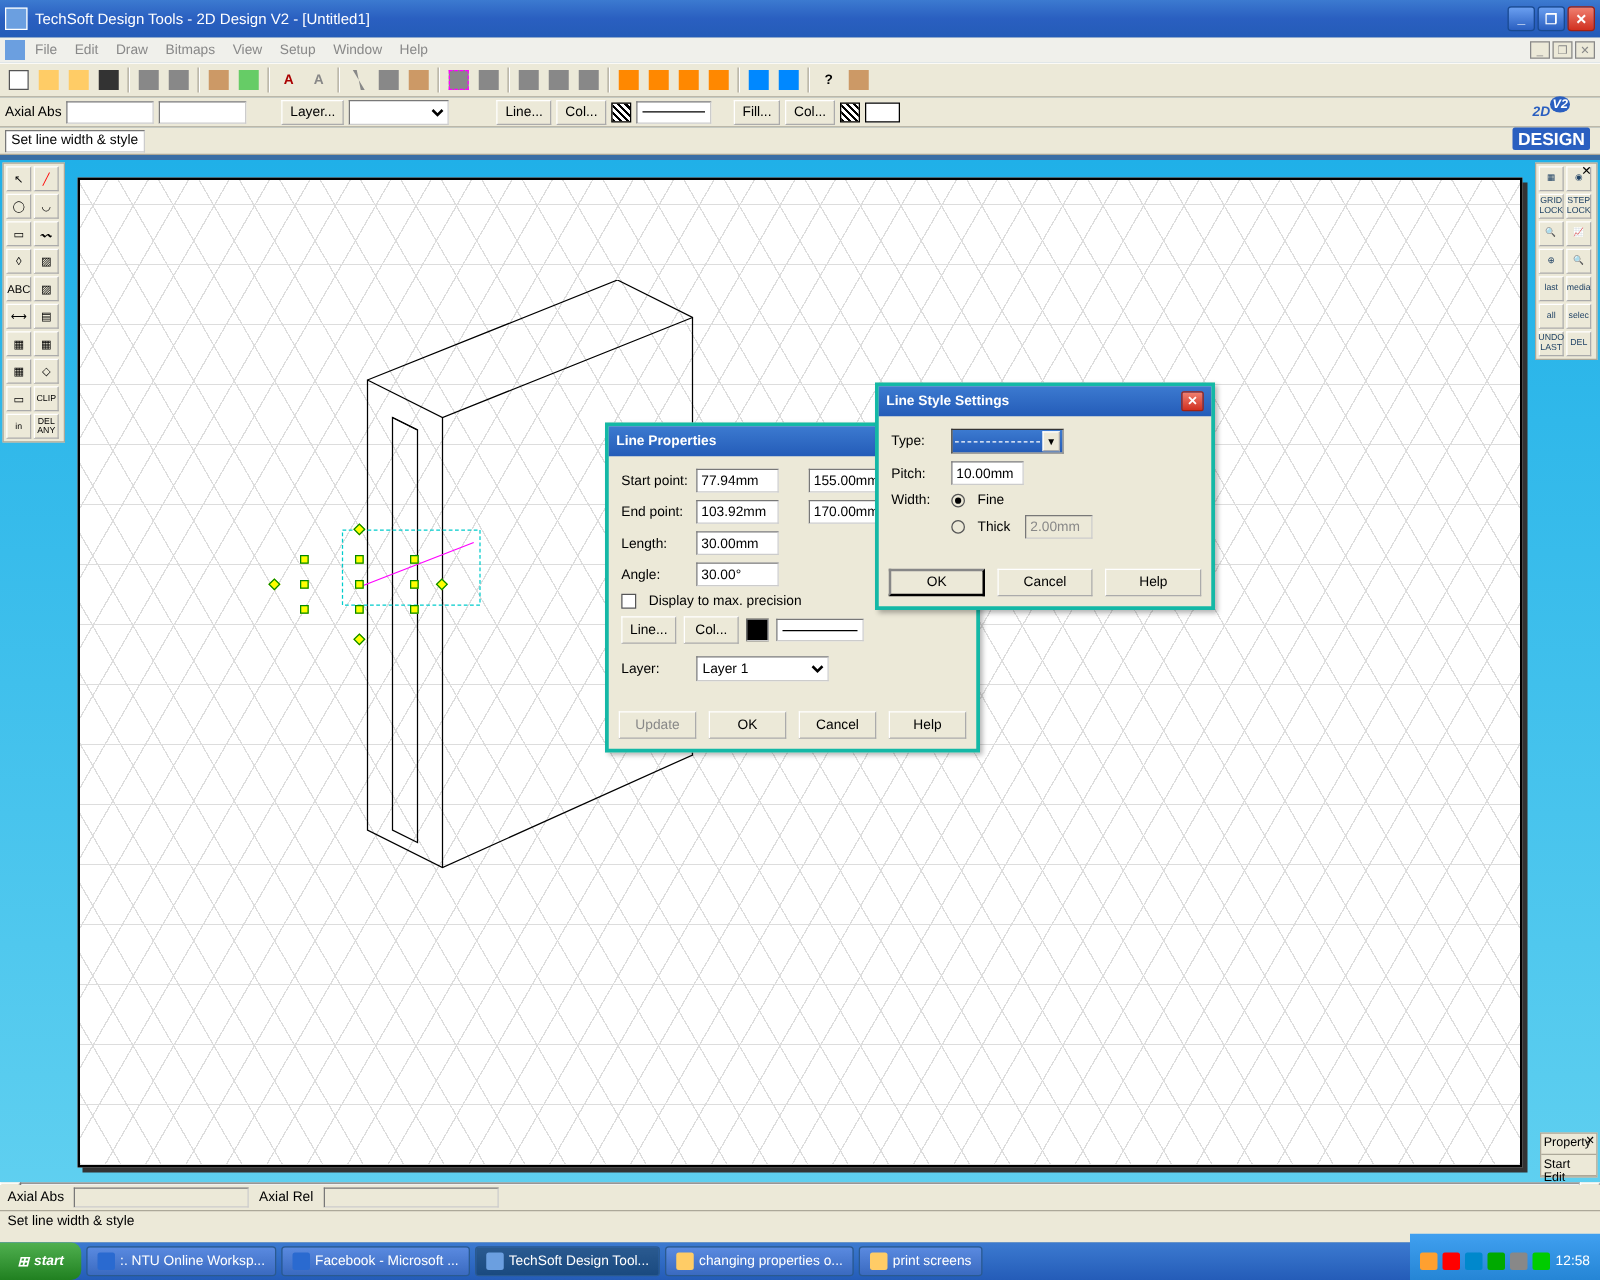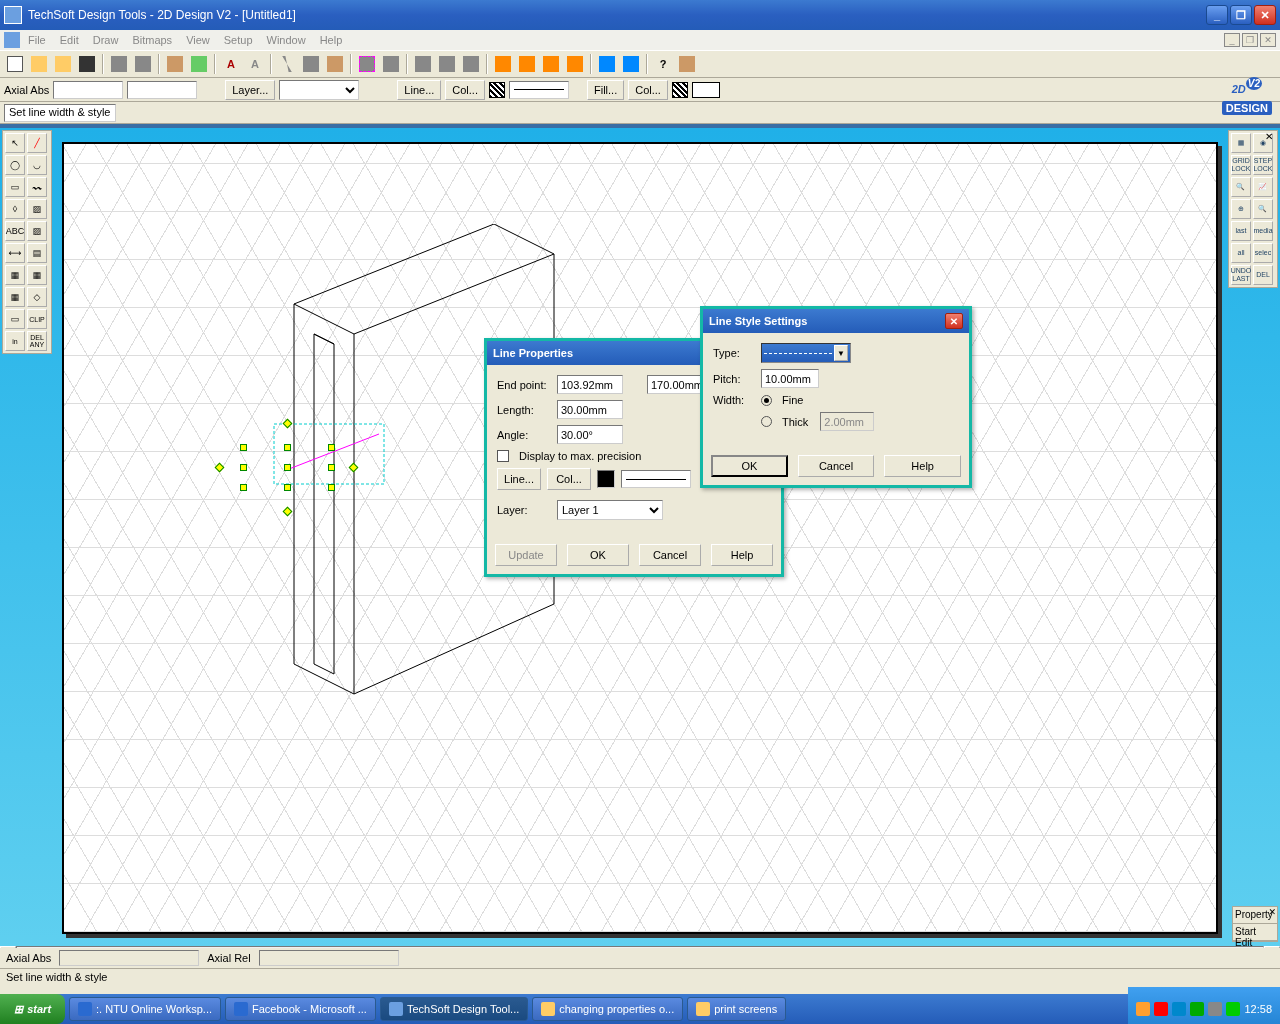--- a/index.html
+++ b/index.html
@@ -239,21 +239,21 @@
   <div class="prop-swatch" style="background:repeating-linear-gradient(45deg,#000,#000 2px,#fff 2px,#fff 4px);"></div>
   <div class="prop-swatch" style="background:#fff; width:28px;"></div>
 </div>
 
 <div class="statusbar1">
   <div class="statusbox">Set line width &amp; style</div>
 </div>
 
 <div style="position:absolute; right:8px; top:72px; text-align:center; z-index:3;">
   <div style="color:#2a5fc0; font-weight:bold; font-size:28px; font-style:italic; line-height:24px;"><span>2D</span><span style="font-size:10px; vertical-align:top; background:#2a5fc0; color:#fff; border-radius:50%; padding:1px 2px;">V2</span></div>
-  <div style="background:#2a5fc0; color:#fff; font-size:11px; font-weight:bold; padding:1px 4px; border-radius:2px;">DESIGN</div>
+  <div style="background:#2a5fc0; color:#fff; font-size:14px; font-weight:bold; padding:1px 4px; border-radius:2px;">DESIGN</div>
 </div>
 
 <div class="workspace">
 
   <div class="vtoolbar">
     <div class="vbtn">↖</div>
     <div class="vbtn" style="color:#f00;">╱</div>
     <div class="vbtn">◯</div>
     <div class="vbtn">◡</div>
     <div class="vbtn">▭</div>
@@ -343,20 +343,25 @@
   </div>
 
 </div>
 
 <div class="dialog" style="left:484px; top:338px; width:300px;">
   <div class="dlg-title">
     <span>Line Properties</span>
   </div>
   <div class="dlg-body">
     <div class="dlg-row">
+      <label>Start point:</label>
+      <input class="dlg-input" style="width: 66px;" value="77.94mm">
+      <input class="dlg-input" style="width: 66px; margin-left: 18px;" value="155.00mm">
+    </div>
+    <div class="dlg-row">
       <label>End point:</label>
       <input class="dlg-input" style="width: 66px;" value="103.92mm">
       <input class="dlg-input" style="width: 66px; margin-left: 18px;" value="170.00mm">
     </div>
     <div class="dlg-row">
       <label>Length:</label>
       <input class="dlg-input" style="width: 66px;" value="30.00mm">
     </div>
     <div class="dlg-row">
       <label>Angle:</label>

